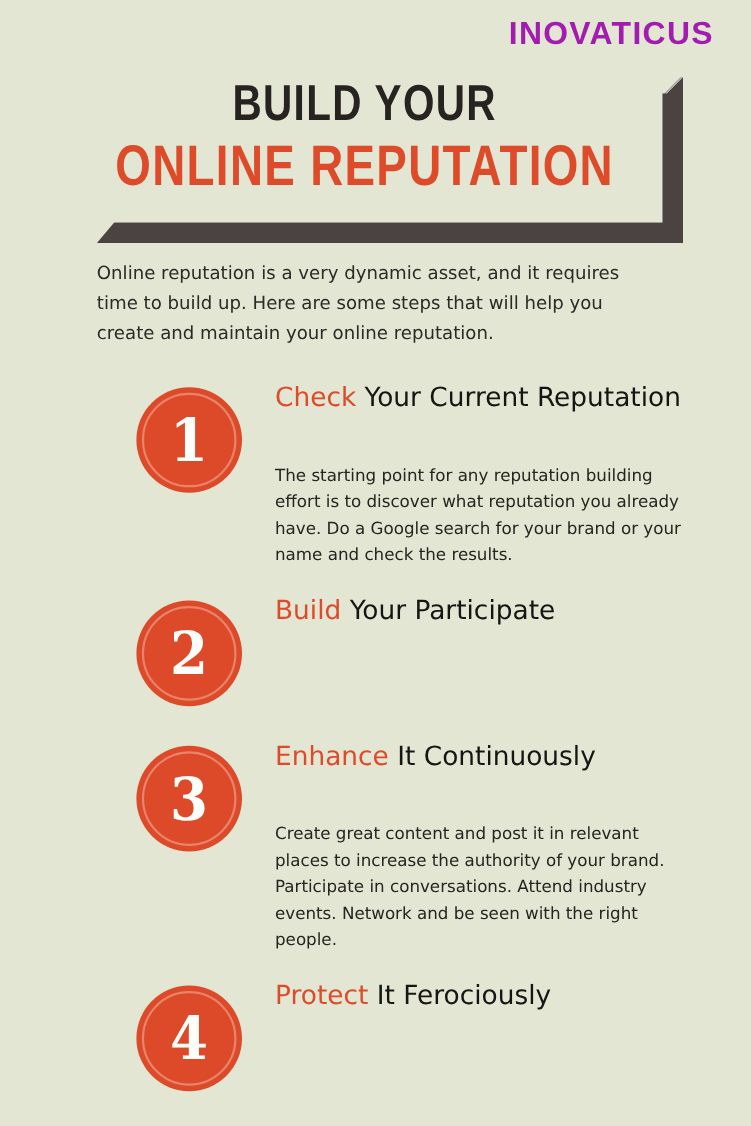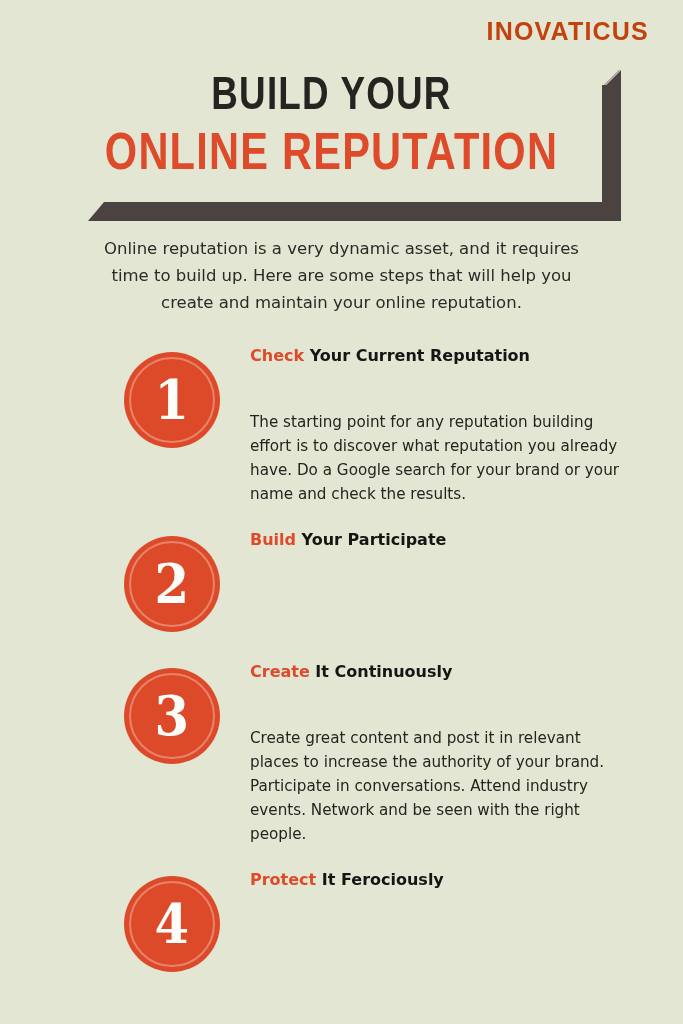--- a/index.html
+++ b/index.html
@@ -21,24 +21,24 @@
     position:absolute;
     top:0; left:0; right:0;
     height:62px;
     display:flex;
     align-items:center;
     justify-content:flex-end;
     padding-right:34px;
   }
   .logo-text {
     font-family:"Liberation Sans", sans-serif;
-    font-size:25px;
+    font-size:29px;
     font-weight:700;
     letter-spacing:1.2px;
-    color:#c2410c;
+    color:#a21caf;
     line-height:1;
   }
 
   
   .title-block {
     position:absolute;
     top:62px; left:0;
     width:683px;
     height:165px;
   }
@@ -99,21 +99,20 @@
     font-size:52px;
     color:#dd4b2b;
   }
 
   
   .intro {
     position:absolute;
     top:236px;
     left:88px;
     width:507px;
-    text-align:center;
     font-family:"DejaVu Sans", sans-serif;
     font-size:16.5px;
     line-height:1.63;
     color:#2b2a26;
     font-weight:400;
   }
 
   
   .steps {
     position:absolute;
@@ -162,22 +161,22 @@
     transform:scaleX(0.92);
   }
 
   .step-body {
     margin-left:126px;
     flex:1;
     padding-top:2px;
   }
   .step-title {
     font-family:"DejaVu Sans", sans-serif;
-    font-size:16px;
-    font-weight:700;
+    font-size:24px;
+    font-weight:400;
     line-height:1.25;
     color:#171513;
     margin-bottom:5px;
     white-space:nowrap;
   }
   .step-title .kw { color:#dd4b2b; }
   .step-desc {
     font-family:"DejaVu Sans", sans-serif;
     font-size:15.2px;
     line-height:1.58;
@@ -224,21 +223,21 @@
     <div class="step-body">
       <div class="step-title"><span class="kw">Build</span><span> Your Participate</span></div>
     </div>
   </div>
 
   <div class="step">
     <div class="badge">
       <span class="badge-num">3</span>
     </div>
     <div class="step-body">
-      <div class="step-title"><span class="kw">Create</span><span> It Continuously</span></div>
+      <div class="step-title"><span class="kw">Enhance</span><span> It Continuously</span></div>
       <div class="step-desc">Create great content and post it in relevant places to increase the authority of your brand. Participate in conversations. Attend industry events. Network and be seen with the right people.</div>
     </div>
   </div>
 
   <div class="step">
     <div class="badge">
       <span class="badge-num">4</span>
     </div>
     <div class="step-body">
       <div class="step-title"><span class="kw">Protect</span><span> It Ferociously</span></div>

